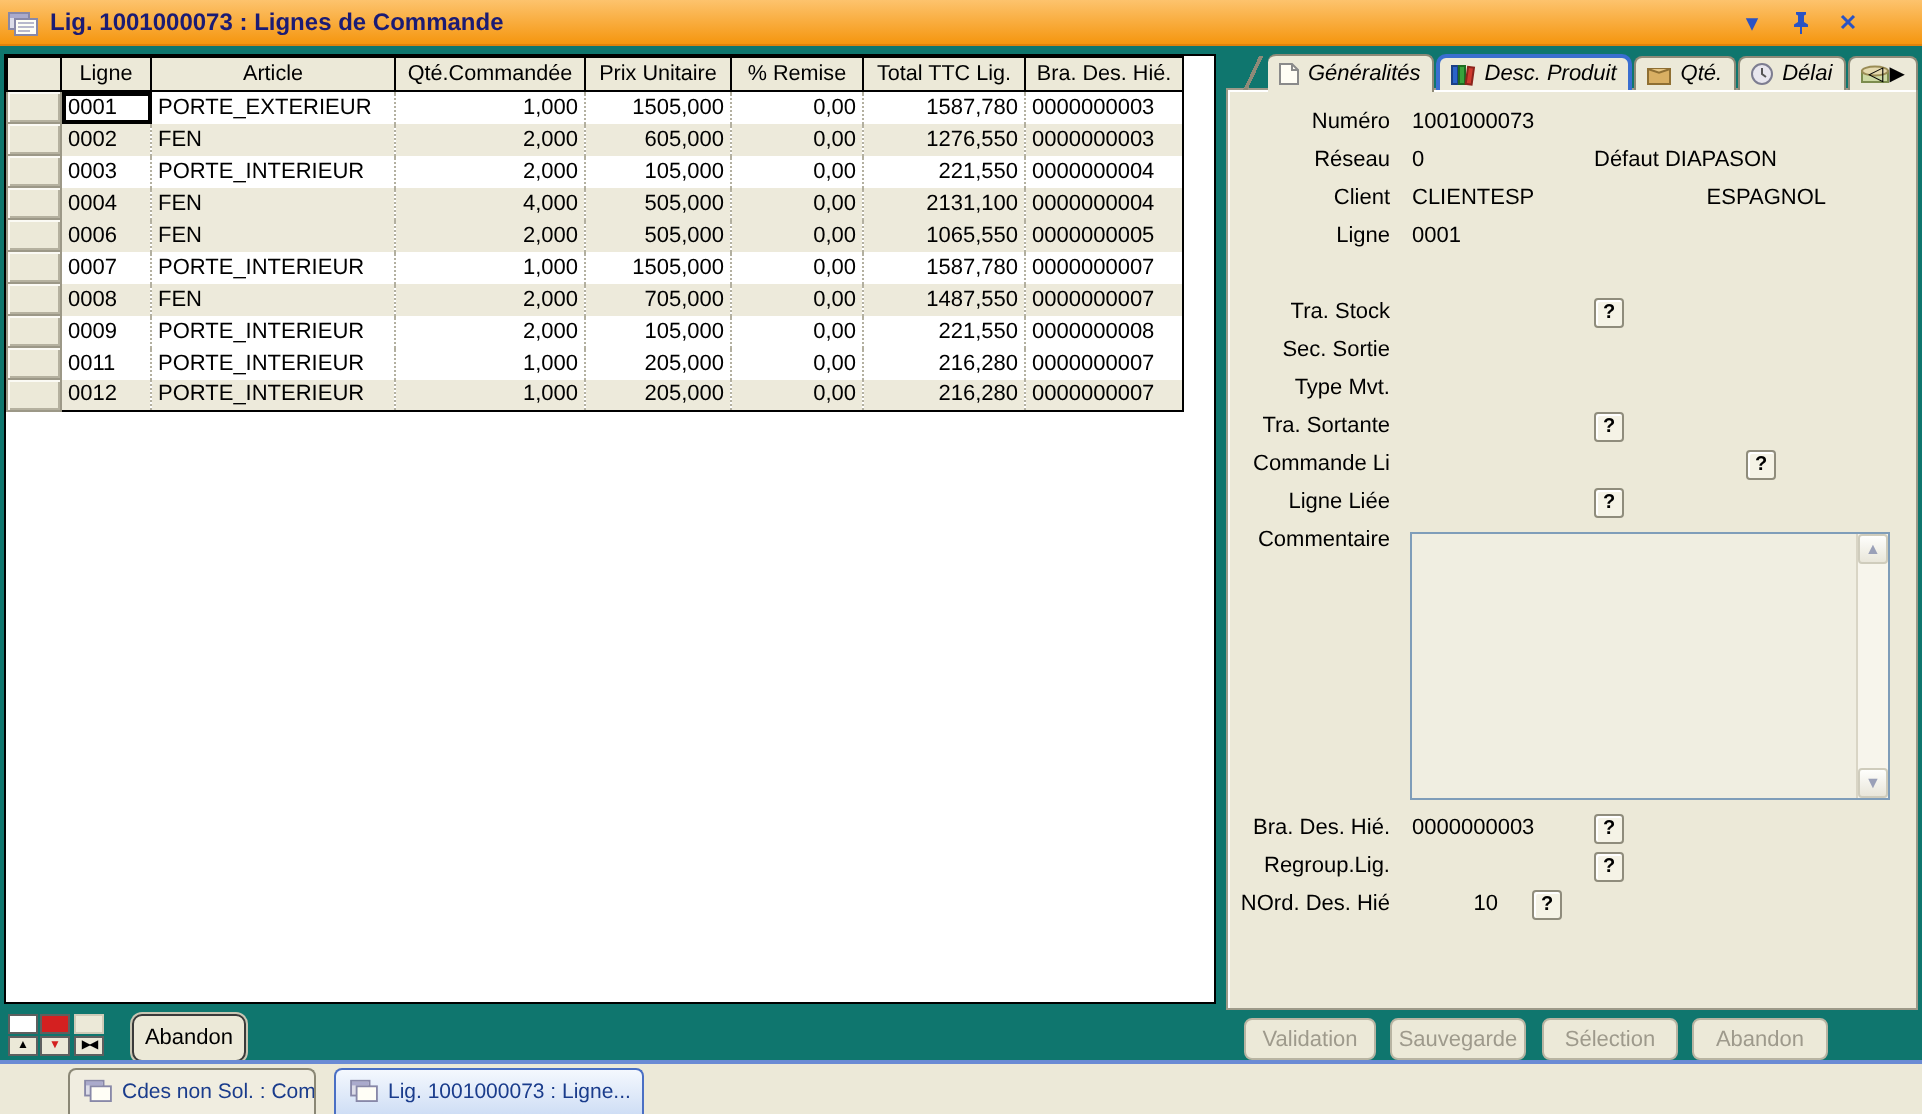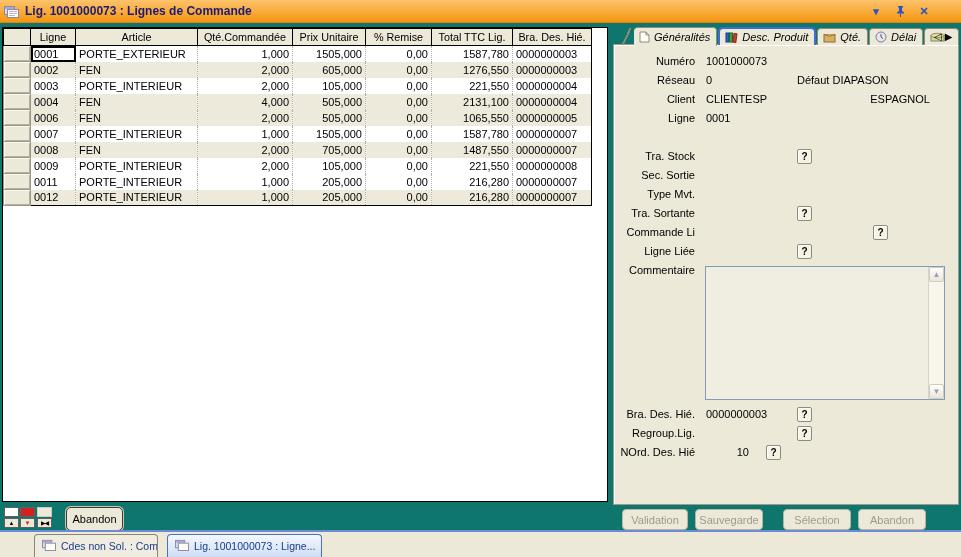--- a/index.html
+++ b/index.html
@@ -42,38 +42,38 @@
   .ticon{display:inline-flex;}
   .tab-arrows{position:absolute;left:934px;top:31px;z-index:4;display:flex;gap:3px;font-size:10px;color:#000;}
 
   
   .panel{position:absolute;left:613px;top:44px;width:346px;height:461px;box-sizing:border-box;
     background:#ece9d8;border:1px solid #9d9a89;box-shadow:inset 1px 1px 0 #fff;z-index:1;}
   .frow{position:absolute;left:0;width:100%;height:16px;}
   .flabel{position:absolute;left:0;width:81px;text-align:right;color:#000;}
   .fval{position:absolute;left:92px;}
   .fextra{position:absolute;left:183px;}
-  .fextra.rightal{left:auto;right:28px;text-align:center;}
+  .fextra.rightal{left:auto;right:45px;text-align:center;}
   .help{position:absolute;left:183px;top:-1px;width:13px;height:13px;background:#f5f3e6;
     border:1px solid #8f8c7c;box-shadow:inset 1px 1px 0 #fff;border-radius:2px;
     display:flex;align-items:center;justify-content:center;font-weight:bold;font-size:10px;}
   .comment-box{position:absolute;left:91px;top:221px;width:240px;height:134px;box-sizing:border-box;
     background:#f0eee1;border:1px solid #7f9db9;}
   .comment-text{position:absolute;left:1px;top:1px;right:16px;bottom:1px;overflow:hidden;}
   .vscroll{position:absolute;right:0;top:0;width:15px;height:100%;background:#f7f5ec;border-left:1px solid #d9d5c5;}
   .sarrow{position:absolute;left:0;width:15px;height:15px;background:linear-gradient(#fefefc,#e9e6da);
     border:1px solid #cfccbc;border-radius:2px;box-sizing:border-box;
     display:flex;align-items:center;justify-content:center;color:#9aa0b8;font-size:8px;}
   .sarrow.up{top:0;} .sarrow.down{bottom:0;}
 
   
   .bottom-buttons{position:absolute;left:622px;top:509px;display:flex;}
   .dbtn{height:19px;background:#ece9d8;border:1px solid #b8b4a2;border-radius:4px;
     color:#9e9a8c;font-size:11px;font-family:inherit;display:flex;align-items:center;justify-content:center;}
-  .dbtn.b1{width:64px;margin-right:7px;} .dbtn.b2{width:66px;margin-right:20px;}
+  .dbtn.b1{width:64px;margin-right:7px;} .dbtn.b2{width:66px;margin-right:8px;}
   .dbtn.b3{width:66px;margin-right:7px;} .dbtn.b4{width:66px;}
 
   .abandon-left{position:absolute;left:66px;top:507px;width:55px;height:22px;background:#ece9d8;
     border:1px solid #3a3a3a;border-radius:5px;box-shadow:0 0 0 1px #c9c6b4;
     display:flex;align-items:center;justify-content:center;font-size:11px;color:#000;}
 
   .mini{position:absolute;width:15px;height:10px;box-sizing:border-box;
     display:flex;align-items:center;justify-content:center;font-size:6px;line-height:1;}
   .mini.bordered{border:1px solid #5f5f5f;background:#ece9d8;}
   .mini.blank{border:1px solid #cfcbb8;background:#ece9d8;}

